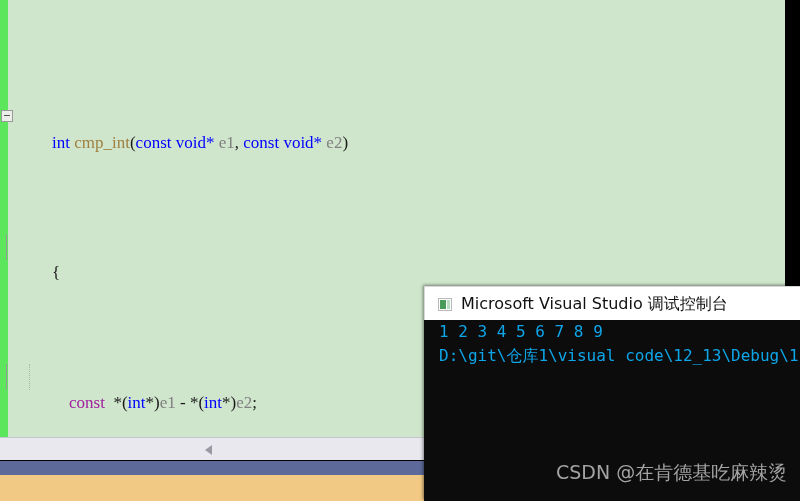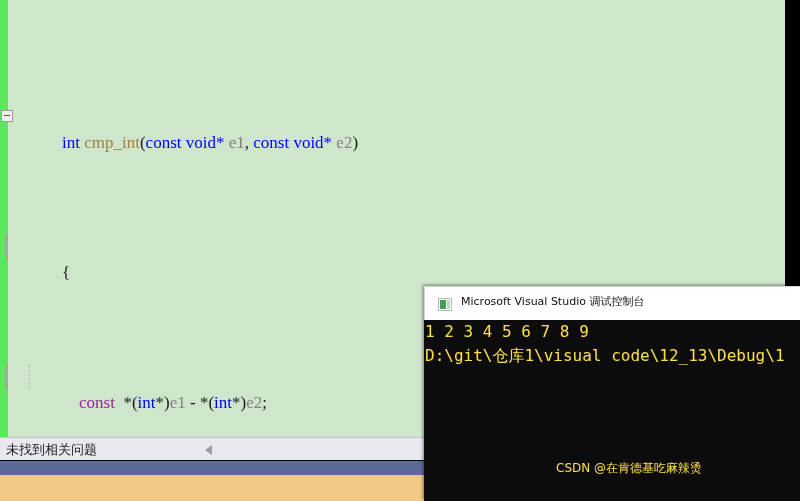--- a/index.html
+++ b/index.html
@@ -56,21 +56,21 @@
     width: 785px;
     height: 437px;
     font-family: "DejaVu Sans Mono", "Liberation Mono", monospace;
     font-size: 17px;
     line-height: 26px;
     white-space: pre;
   }
   .line {
     position: relative;
     height: 26px;
-    padding-left: 28px;
+    padding-left: 18px;
     color: #1a1a1a;
     font-family: Liberation Serif, serif;
   }
 
   
   .fold {
     position: absolute;
     left: 1px;
     top: 6px;
     width: 12px;
@@ -195,49 +195,49 @@
   #console-icon::after {
     content: "";
     position: absolute;
     left: 8px; top: 1px;
     width: 3px; height: 9px;
     background: #b8dcc0;
   }
   #console-title-text {
     position: absolute;
     left: 36px; top: 7px;
-    font-size: 11px;
+    font-size: 16px;
     color: #101010;
     font-family: "DejaVu Sans", sans-serif;
     white-space: nowrap;
   }
   #console-body {
     position: absolute;
     left: 0; top: 34px;
     width: 376px;
     height: 181px;
     background: #0c0c0c;
     overflow: hidden;
   }
   .console-line {
     font-family: "DejaVu Sans Mono", "Liberation Mono", monospace;
     font-size: 16px;
     line-height: 24px;
-    color: #fde047;
+    color: #0ea5e9;
     white-space: pre;
-    padding-left: 1px;
+    padding-left: 15px;
   }
 
   
   #watermark {
     position: absolute;
     left: 556px;
     top: 460px;
-    font-size: 12px;
-    color: #fde047;
+    font-size: 19px;
+    color: #a3a3a3;
     font-family: "DejaVu Sans", sans-serif;
     white-space: nowrap;
     z-index: 40;
   }
 </style>
 </head>
 <body>
 
 <div id="stage">
 
@@ -302,21 +302,20 @@
       
       
 
       
       
 
     </div>
   </div>
 
   <div id="status-bar">
-    <span id="status-text">未找到相关问题</span>
     <span id="status-arrow"></span>
   </div>
 
   <div id="blue-bar"></div>
   <div id="orange-bar"></div>
 
   <div id="console">
     <div id="console-title">
       <span id="console-icon"></span>
       <span id="console-title-text">Microsoft Visual Studio 调试控制台</span>

